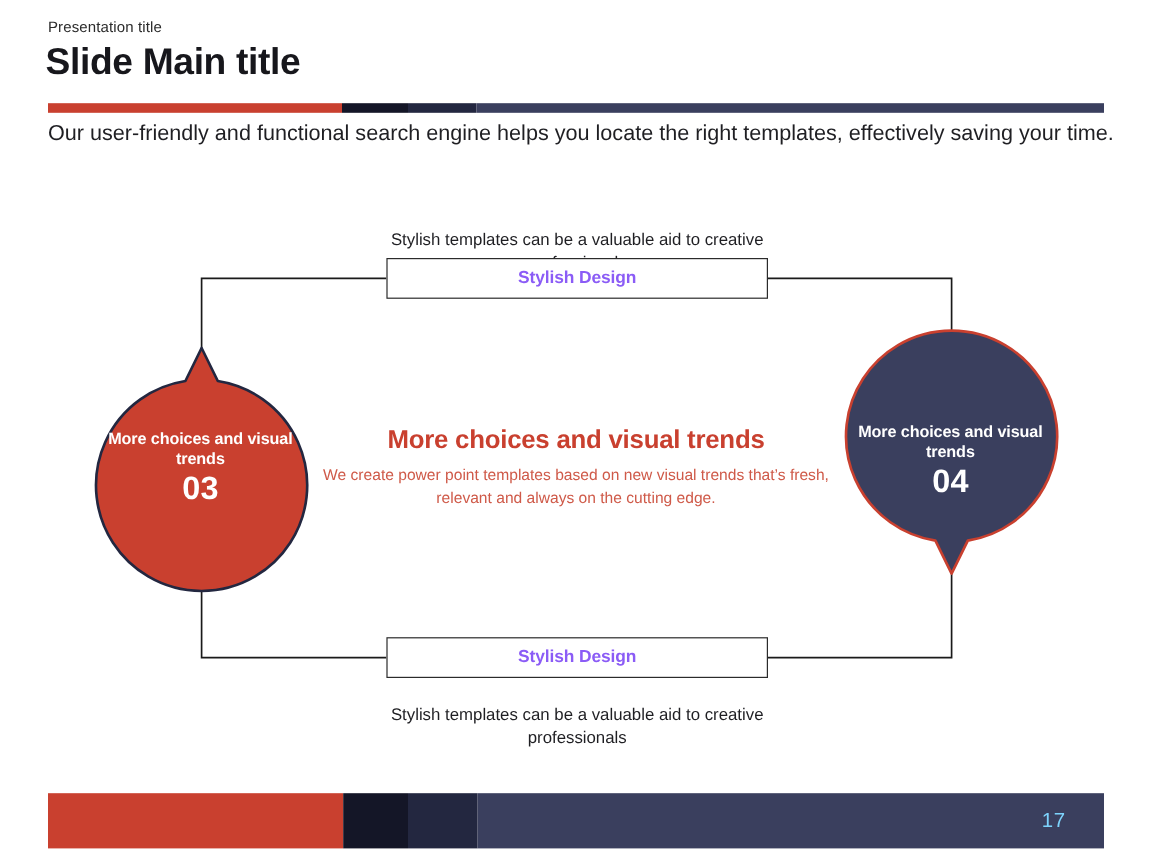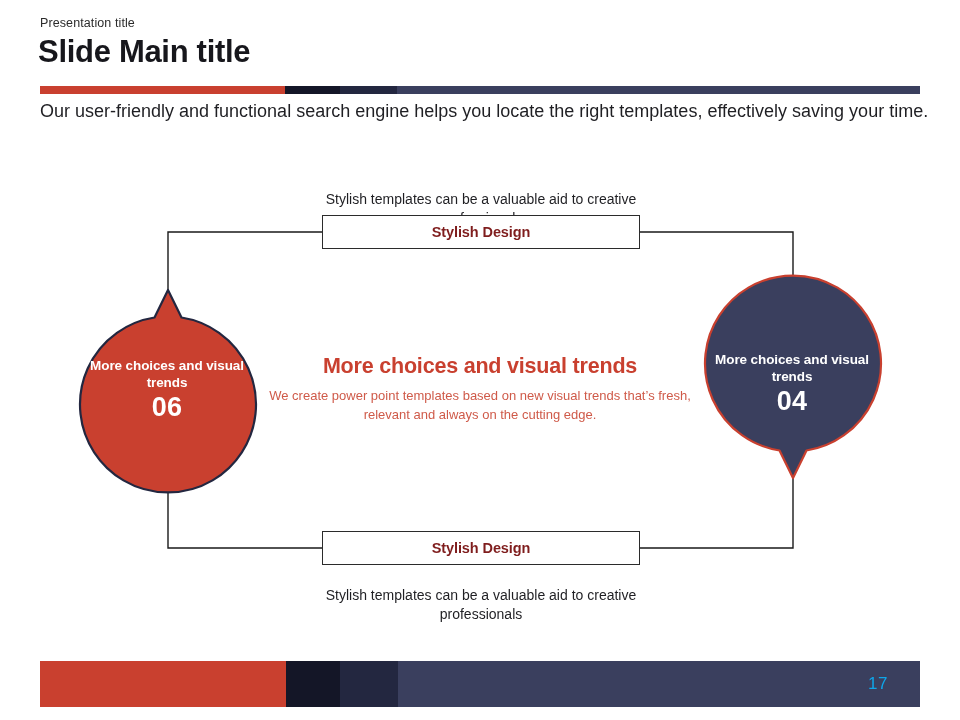--- a/index.html
+++ b/index.html
@@ -98,21 +98,21 @@
     height: 34px;
     box-sizing: border-box;
     border: 1.3px solid #2b2b2b;
     background: #ffffff;
     display: flex;
     align-items: center;
     justify-content: center;
     font-size: 14.5px;
     font-weight: bold;
     letter-spacing: -0.1px;
-    color: #7f1d1d;
+    color: #8b5cf6;
   }
   .label-box-top { top: 215px; }
   .label-box-bottom { top: 531px; }
 
   
   .bubble-text {
     position: absolute;
     width: 180px;
     text-align: center;
     color: #ffffff;
@@ -170,21 +170,21 @@
   .footer .seg-d {
     flex: 1 1 auto;
     background: #3a3f5e;
     position: relative;
   }
   .page-number {
     position: absolute;
     right: 32px;
     top: 50%;
     transform: translateY(-50%);
-    color: #0ea5e9;
+    color: #7dd3fc;
     font-size: 17px;
     letter-spacing: 0.5px;
   }
 </style>
 </head>
 <body>
 
 <div class="slide">
 
   <div class="eyebrow">Presentation title</div>
@@ -233,21 +233,21 @@
 
   <div class="label-box label-box-top">
     <span>Stylish Design</span>
   </div>
   <div class="label-box label-box-bottom">
     <span>Stylish Design</span>
   </div>
 
   <div class="bubble-text bubble-left">
     <div class="bt-title">More choices and visual trends</div>
-    <div class="bt-num">06</div>
+    <div class="bt-num">03</div>
   </div>
   <div class="bubble-text bubble-right">
     <div class="bt-title">More choices and visual trends</div>
     <div class="bt-num">04</div>
   </div>
 
   <div class="center-block">
     <div class="center-heading">More choices and visual trends</div>
     <div class="center-body">We create power point templates based on new visual trends that’s fresh, relevant and always on the cutting edge.</div>
   </div>

